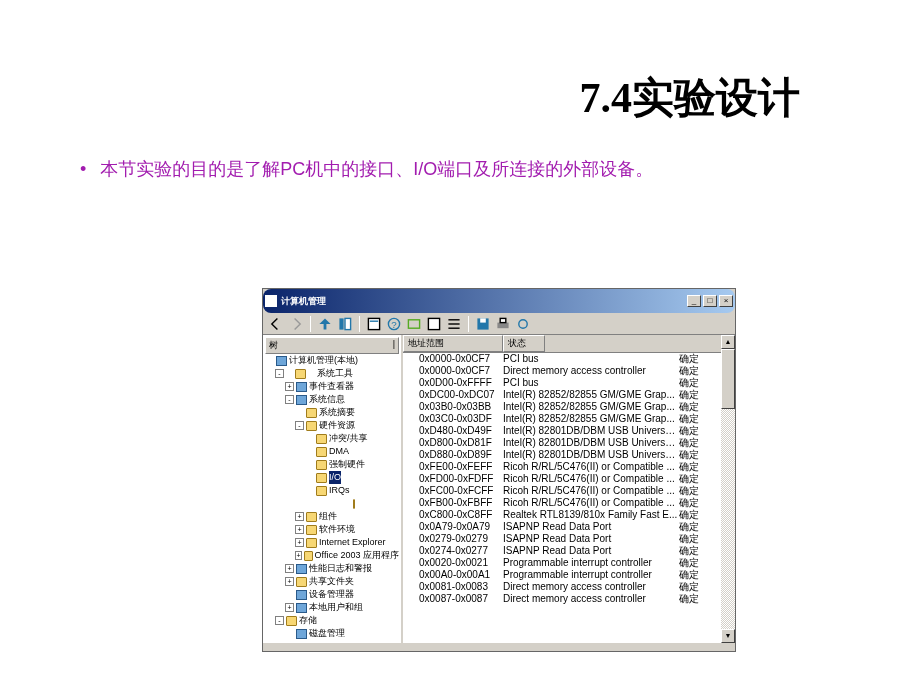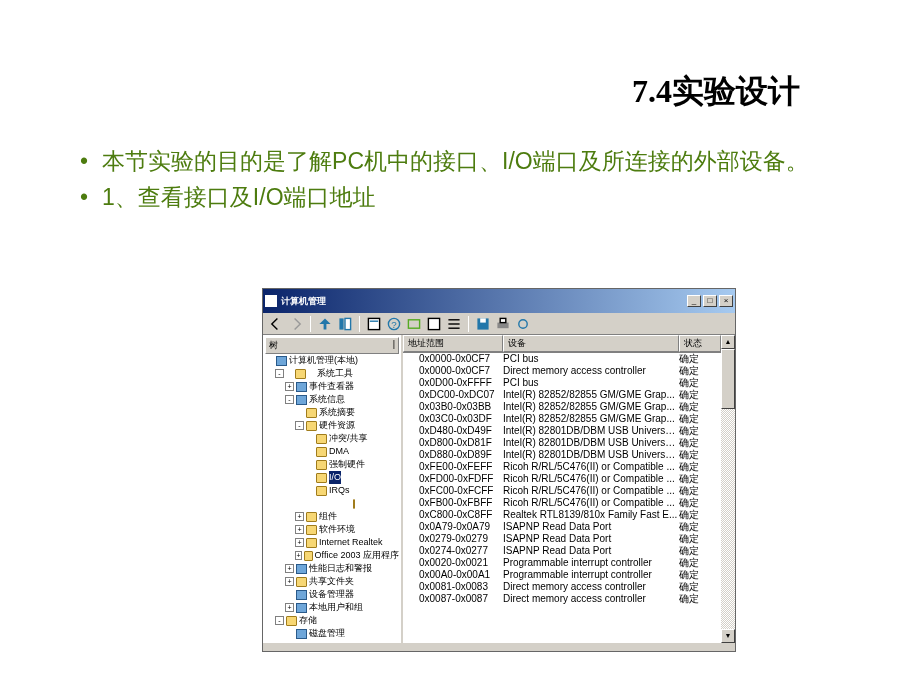--- a/index.html
+++ b/index.html
@@ -10,30 +10,30 @@
     font-family: "SimSun", "Microsoft YaHei", Arial, sans-serif;
     overflow: hidden;
   }
   .slide {
     width: 920px;
     height: 690px;
     position: relative;
     padding: 20px 60px;
   }
   .title {
-    font-size: 32px;
+    font-size: 42px;
     font-family: "SimSun", serif;
     text-align: right;
     margin: 50px 60px 30px 0;
     color: #000;
   }
   .bullets {
     list-style: none;
-    font-size: 23px;
-    color: #4d7c0f;
+    font-size: 18px;
+    color: #a21caf;
     margin-left: 20px;
     line-height: 1.55;
   }
   .bullets > li::before {
     content: "•";
     margin-right: 14px;
   }
   .screenshot {
     position: absolute;
     left: 262px;
@@ -45,20 +45,21 @@
     font-size: 9px;
     font-family: "SimSun", Arial, sans-serif;
   }
   .titlebar {
     height: 16px;
     background: linear-gradient(to right, #0a246a, #a6caf0);
     color: #fff;
     display: flex;
     align-items: center;
     padding: 12px 2px;
+    border-radius: 8px;
   }
   .titlebar .icon {
     width: 12px; height: 12px;
     background: #fff;
     margin-right: 4px;
     display: inline-block;
   }
   .titlebar .tb-title { flex: 1; font-weight: bold; }
   .titlebar .win-btn {
     width: 14px; height: 12px;
@@ -202,21 +203,20 @@
   .sb-track { flex: 1; background: repeating-conic-gradient(#d4d0c8 0 25%, #fff 0 50%) 0 0/2px 2px; position: relative; }
   .sb-thumb { position: absolute; left: 0; right: 0; top: 0; height: 60px; background: #d4d0c8; border:1px solid #fff; border-right-color:#404040; border-bottom-color:#404040; }
 </style>
 </head>
 <body>
 
 <div class="slide">
   <h1 class="title">7.4实验设计</h1>
   <ul class="bullets">
     <li>本节实验的目的是了解PC机中的接口、I/O端口及所连接的外部设备。</li>
-    <li>1、查看接口及I/O端口地址</li>
   </ul>
 
   <div class="screenshot">
     <div class="titlebar">
       <span class="icon"></span>
       <span class="tb-title">计算机管理</span>
       <span class="win-btn">_</span>
       <span class="win-btn">□</span>
       <span class="win-btn">×</span>
     </div>
@@ -368,21 +368,21 @@
               <span>组件</span>
             </div>
             <div class="tree-node" style="padding-left: 30px;">
               <span class="expander">+</span>
               <span class="folder-icon"></span>
               <span>软件环境</span>
             </div>
             <div class="tree-node" style="padding-left: 30px;">
               <span class="expander">+</span>
               <span class="folder-icon"></span>
-              <span>Internet Realtek</span>
+              <span>Internet Explorer</span>
             </div>
             <div class="tree-node" style="padding-left: 30px;">
               <span class="expander">+</span>
               <span class="folder-icon"></span>
               <span>Office 2003 应用程序</span>
             </div>
             <div class="tree-node" style="padding-left: 20px;">
               <span class="expander">+</span>
               <span class="item-icon"></span>
               <span>性能日志和警报</span>
@@ -411,21 +411,20 @@
               <span class="no-exp"></span>
               <span class="item-icon"></span>
               <span>磁盘管理</span>
             </div>
           </div>
       </div>
 
       <div class="list">
         <div class="list-header">
           <div class="col-addr">地址范围</div>
-          <div class="col-dev">设备</div>
           <div class="col-stat">状态</div>
         </div>
         <div class="list-body" id="list-body">
             <div class="list-row">
               <span class="c1">0x0000-0x0CF7</span>
               <span class="c2">PCI bus</span>
               <span class="c3">确定</span>
             </div>
             <div class="list-row">
               <span class="c1">0x0000-0x0CF7</span>

